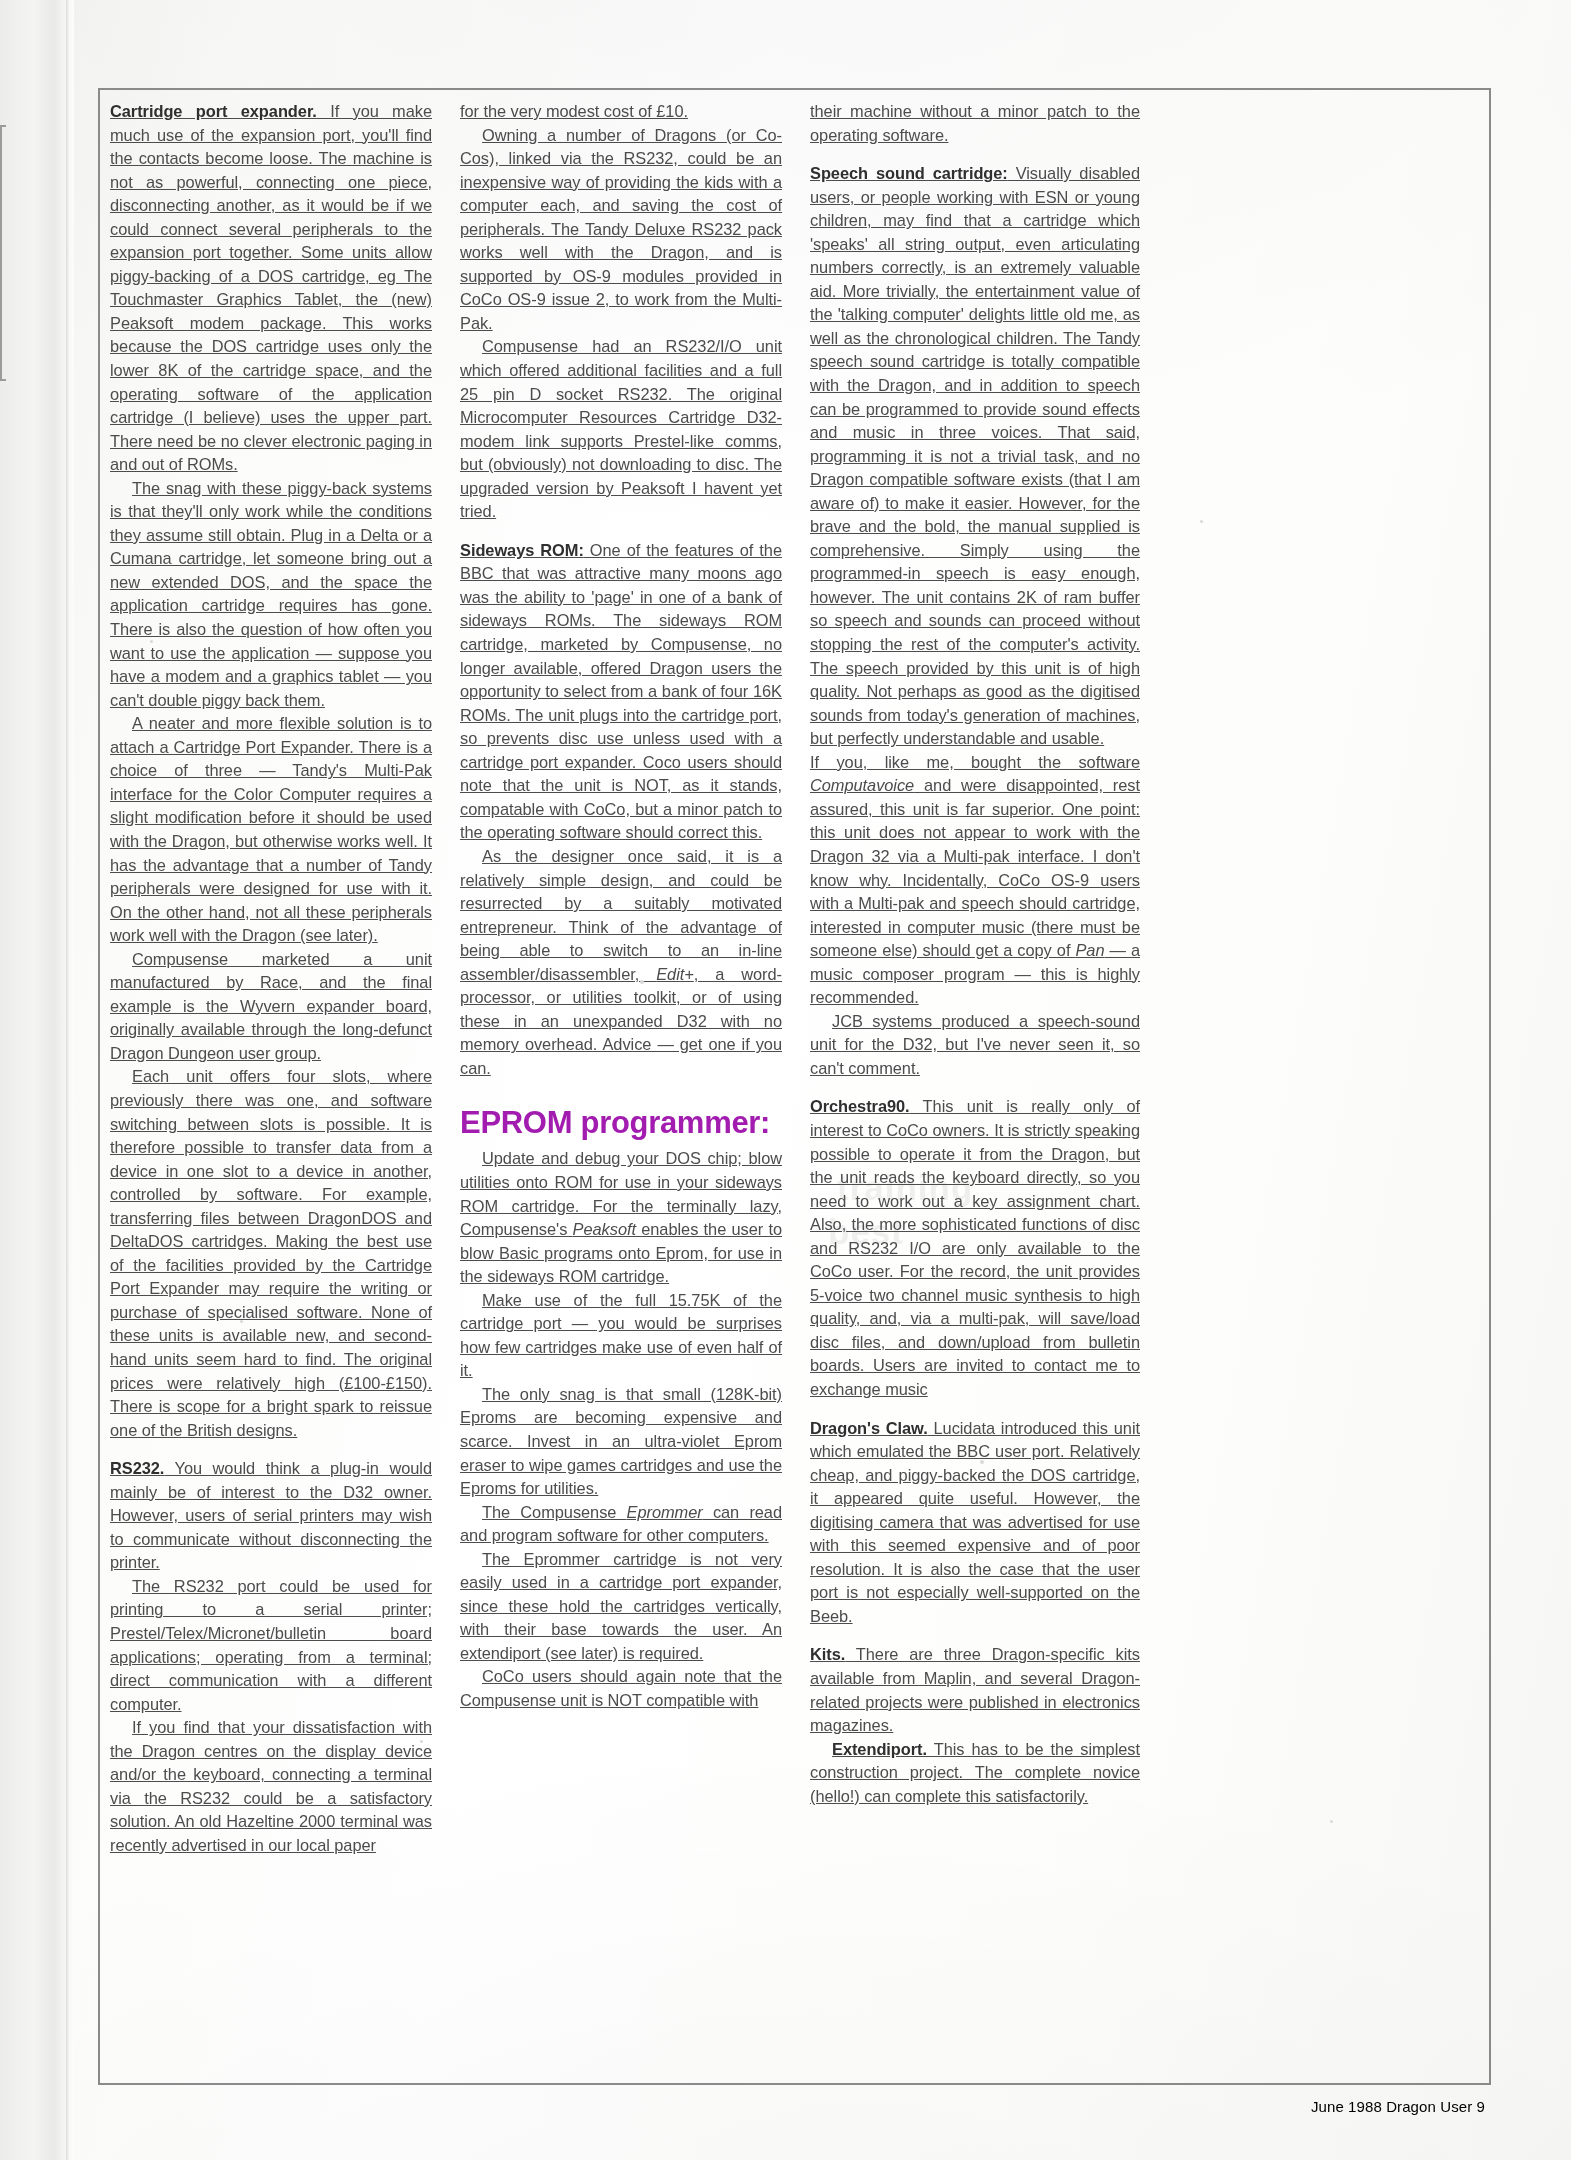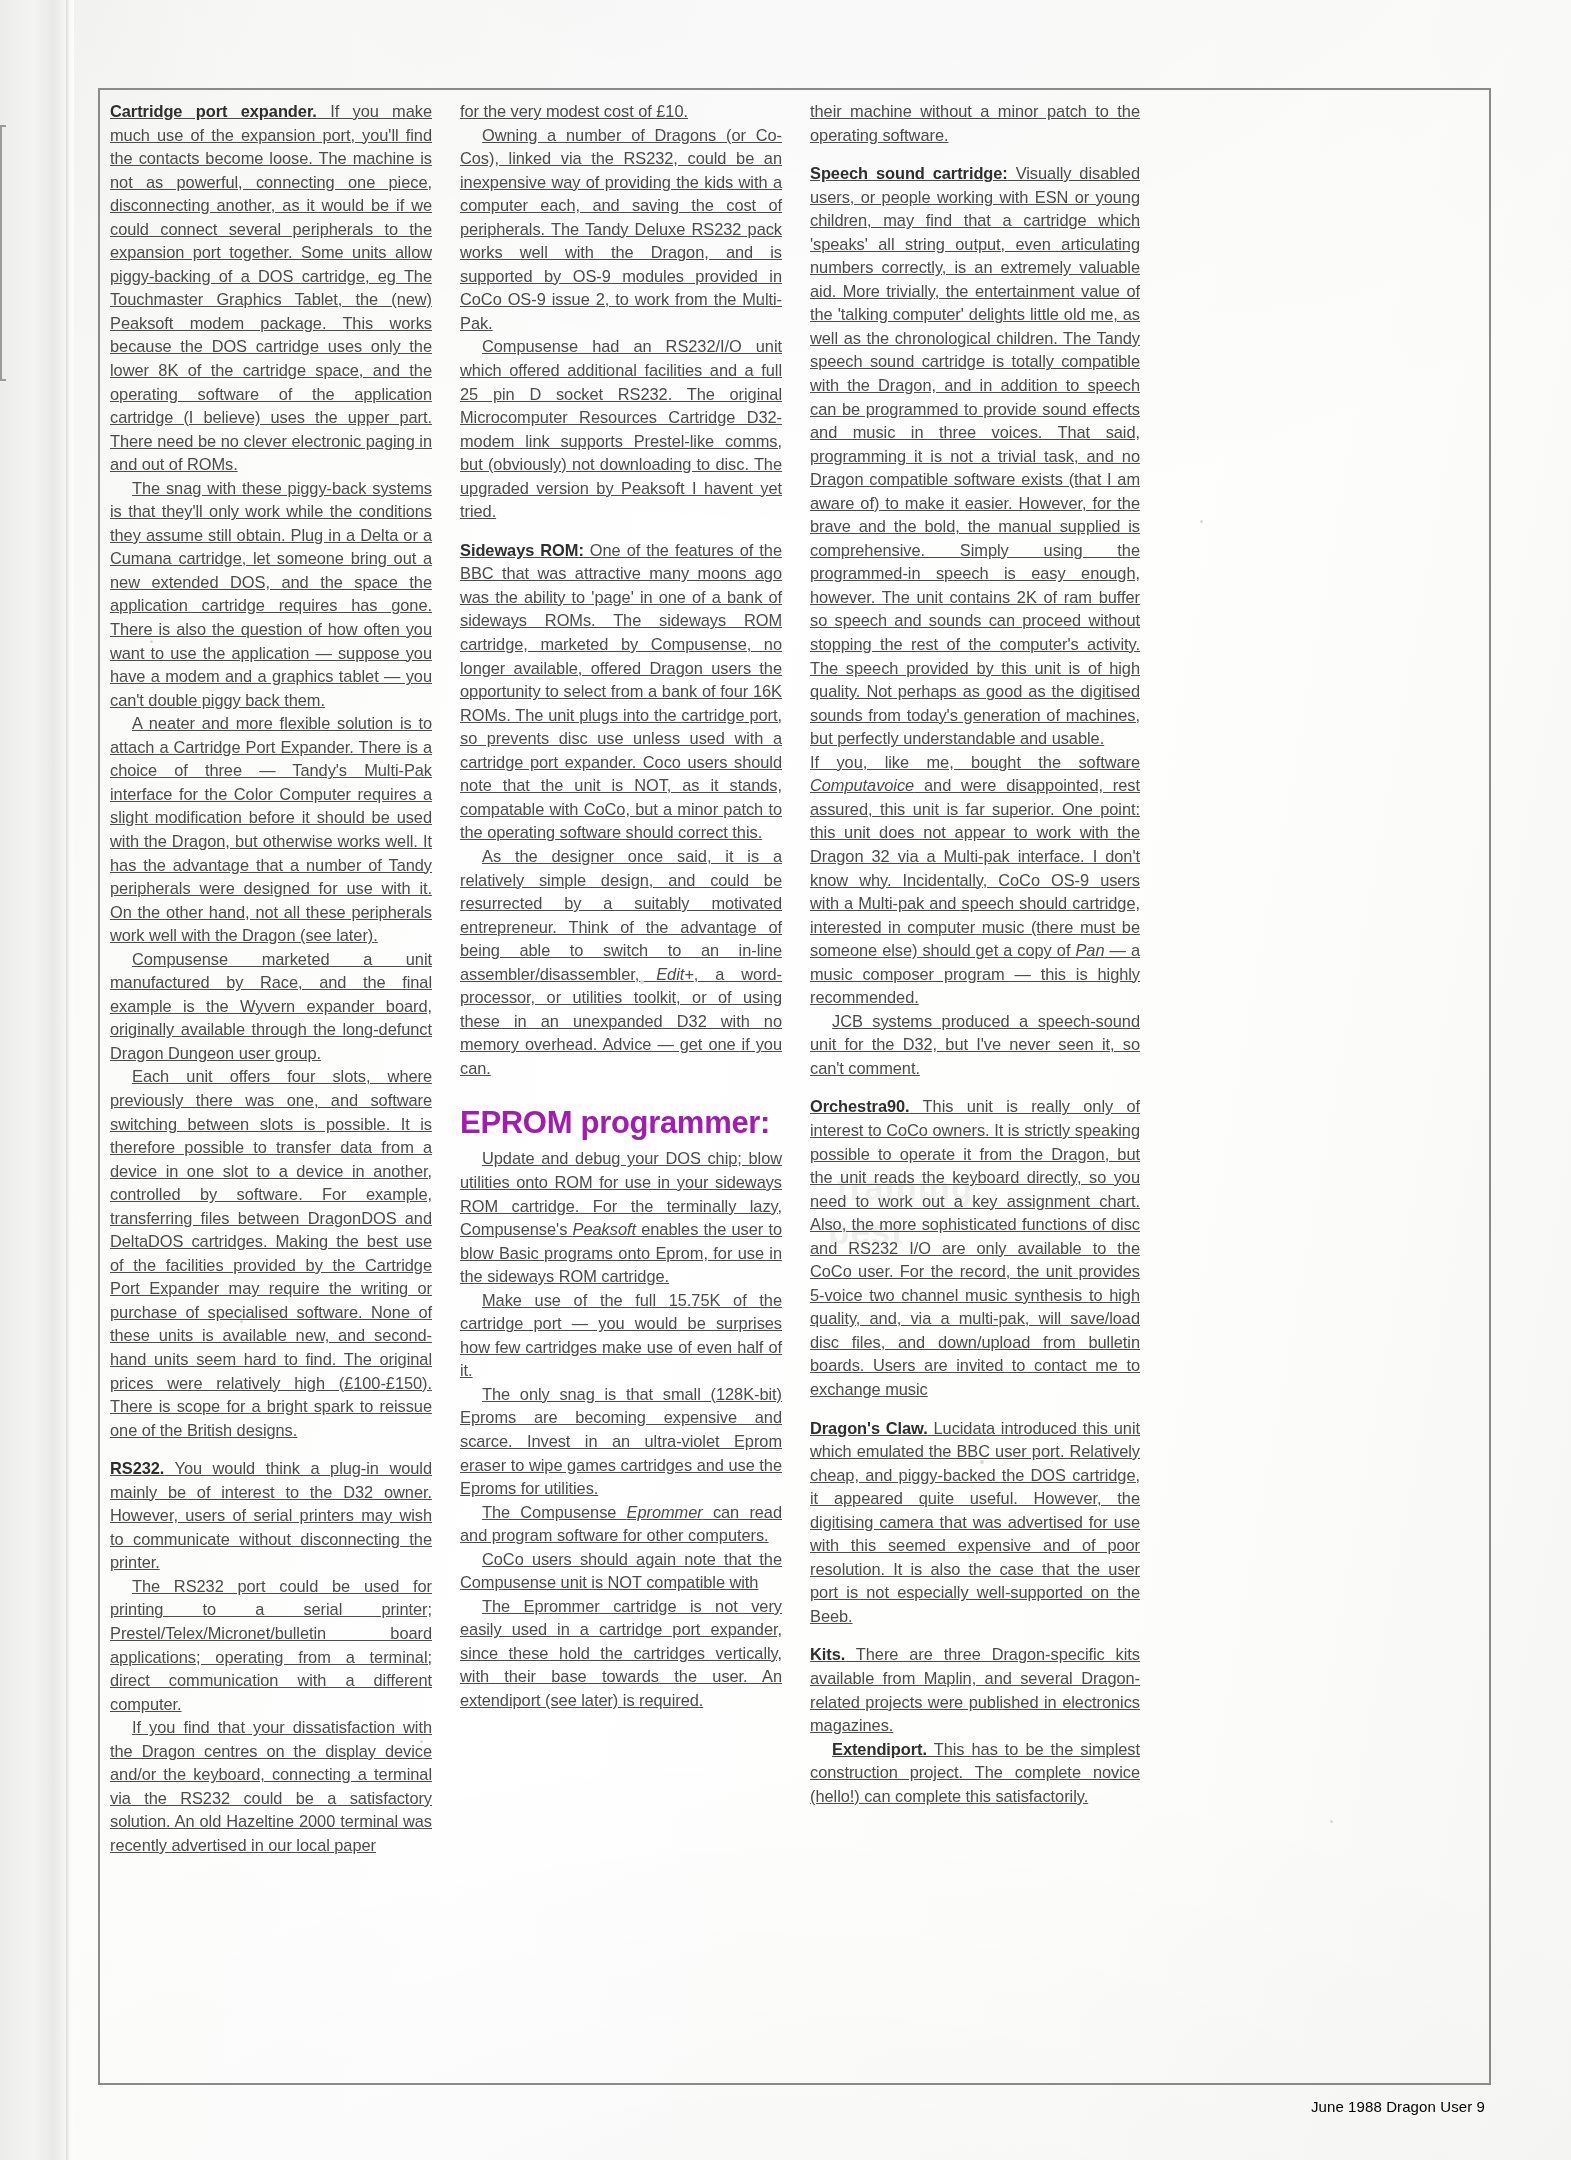--- a/index.html
+++ b/index.html
@@ -166,22 +166,22 @@
       <p>for the very modest cost of £10.</p>
       <p class="indent">Owning a number of Dragons (or Co-Cos), linked via the RS232, could be an inexpensive way of providing the kids with a computer each, and saving the cost of peripherals. The Tandy Deluxe RS232 pack works well with the Dragon, and is supported by OS-9 modules provided in CoCo OS-9 issue 2, to work from the Multi-Pak.</p>
       <p class="indent">Compusense had an RS232/I/O unit which offered additional facilities and a full 25 pin D socket RS232. The original Microcomputer Resources Cartridge D32-modem link supports Prestel-like comms, but (obviously) not downloading to disc. The upgraded version by Peaksoft I havent yet tried.</p>
       <p class="gap-before"><b class="runin">Sideways ROM:</b><span> One of the features of the BBC that was attractive many moons ago was the ability to 'page' in one of a bank of sideways ROMs. The sideways ROM cartridge, marketed by Compusense, no longer available, offered Dragon users the opportunity to select from a bank of four 16K ROMs. The unit plugs into the cartridge port, so prevents disc use unless used with a cartridge port expander. Coco users should note that the unit is NOT, as it stands, compatable with CoCo, but a minor patch to the operating software should correct this.</span></p>
       <p class="indent"><span>As the designer once said, it is a relatively simple design, and could be resurrected by a suitably motivated entrepreneur. Think of the advantage of being able to switch to an in-line assembler/disassembler, </span><i class="ital">Edit+</i><span>, a word-processor, or utilities toolkit, or of using these in an unexpanded D32 with no memory overhead. Advice — get one if you can.</span></p>
       <h2 class="section-head">EPROM programmer:</h2>
       <p class="indent"><span>Update and debug your DOS chip; blow utilities onto ROM for use in your sideways ROM cartridge. For the terminally lazy, Compusense's </span><i class="ital">Peaksoft</i><span> enables the user to blow Basic programs onto Eprom, for use in the sideways ROM cartridge.</span></p>
       <p class="indent">Make use of the full 15.75K of the cartridge port — you would be surprises how few cartridges make use of even half of it.</p>
       <p class="indent">The only snag is that small (128K-bit) Eproms are becoming expensive and scarce. Invest in an ultra-violet Eprom eraser to wipe games cartridges and use the Eproms for utilities.</p>
       <p class="indent"><span>The Compusense </span><i class="ital">Eprommer</i><span> can read and program software for other computers.</span></p>
+      <p class="indent">The Eprommer cartridge is not very easily used in a cartridge port expander, since these hold the cartridges vertically, with their base towards the user. An extendiport (see later) is required.</p>
       <p class="indent"> CoCo users should again note that the Compusense unit is NOT compatible with</p>
-      <p class="indent">The Eprommer cartridge is not very easily used in a cartridge port expander, since these hold the cartridges vertically, with their base towards the user. An extendiport (see later) is required.</p>
     </div>
   <div class="col col-wide">
       <p>their machine without a minor patch to the operating software.</p>
       <p class="gap-before"><b class="runin">Speech sound cartridge:</b><span> Visually disabled users, or people working with ESN or young children, may find that a cartridge which 'speaks' all string output, even articulating numbers correctly, is an extremely valuable aid. More trivially, the entertainment value of the 'talking computer' delights little old me, as well as the chronological children. The Tandy speech sound cartridge is totally compatible with the Dragon, and in addition to speech can be programmed to provide sound effects and music in three voices. That said, programming it is not a trivial task, and no Dragon compatible software exists (that I am aware of) to make it easier. However, for the brave and the bold, the manual supplied is comprehensive. Simply using the programmed-in speech is easy enough, however. The unit contains 2K of ram buffer so speech and sounds can proceed without stopping the rest of the computer's activity. The speech provided by this unit is of high quality. Not perhaps as good as the digitised sounds from today's generation of machines, but perfectly understandable and usable.</span></p>
       <p><span>If you, like me, bought the software </span><i class="ital">Computavoice</i><span> and were disappointed, rest assured, this unit is far superior. One point: this unit does not appear to work with the Dragon 32 via a Multi-pak interface. I don't know why. Incidentally, CoCo OS-9 users with a Multi-pak and speech should cartridge, interested in computer music (there must be someone else) should get a copy of </span><i class="ital">Pan</i><span> — a music composer program — this is highly recommended.</span></p>
       <p class="indent">JCB systems produced a speech-sound unit for the D32, but I've never seen it, so can't comment.</p>
       <p class="gap-before"><b class="runin">Orchestra90.</b><span> This unit is really only of interest to CoCo owners. It is strictly speaking possible to operate it from the Dragon, but the unit reads the keyboard directly, so you need to work out a key assignment chart. Also, the more sophisticated functions of disc and RS232 I/O are only available to the CoCo user. For the record, the unit provides 5-voice two channel music synthesis to high quality, and, via a multi-pak, will save/load disc files, and down/upload from bulletin boards. Users are invited to contact me to exchange music</span></p>
       <p class="gap-before"><b class="runin">Dragon's Claw.</b><span> Lucidata introduced this unit which emulated the BBC user port. Relatively cheap, and piggy-backed the DOS cartridge, it appeared quite useful. However, the digitising camera that was advertised for use with this seemed expensive and of poor resolution. It is also the case that the user port is not especially well-supported on the Beeb.</span></p>
       <p class="gap-before"><b class="runin">Kits.</b><span> There are three Dragon-specific kits available from Maplin, and several Dragon-related projects were published in electronics magazines.</span></p>
       <p class="indent"><b class="runin">Extendiport.</b><span> This has to be the simplest construction project. The complete novice (hello!) can complete this satisfactorily.</span></p>

